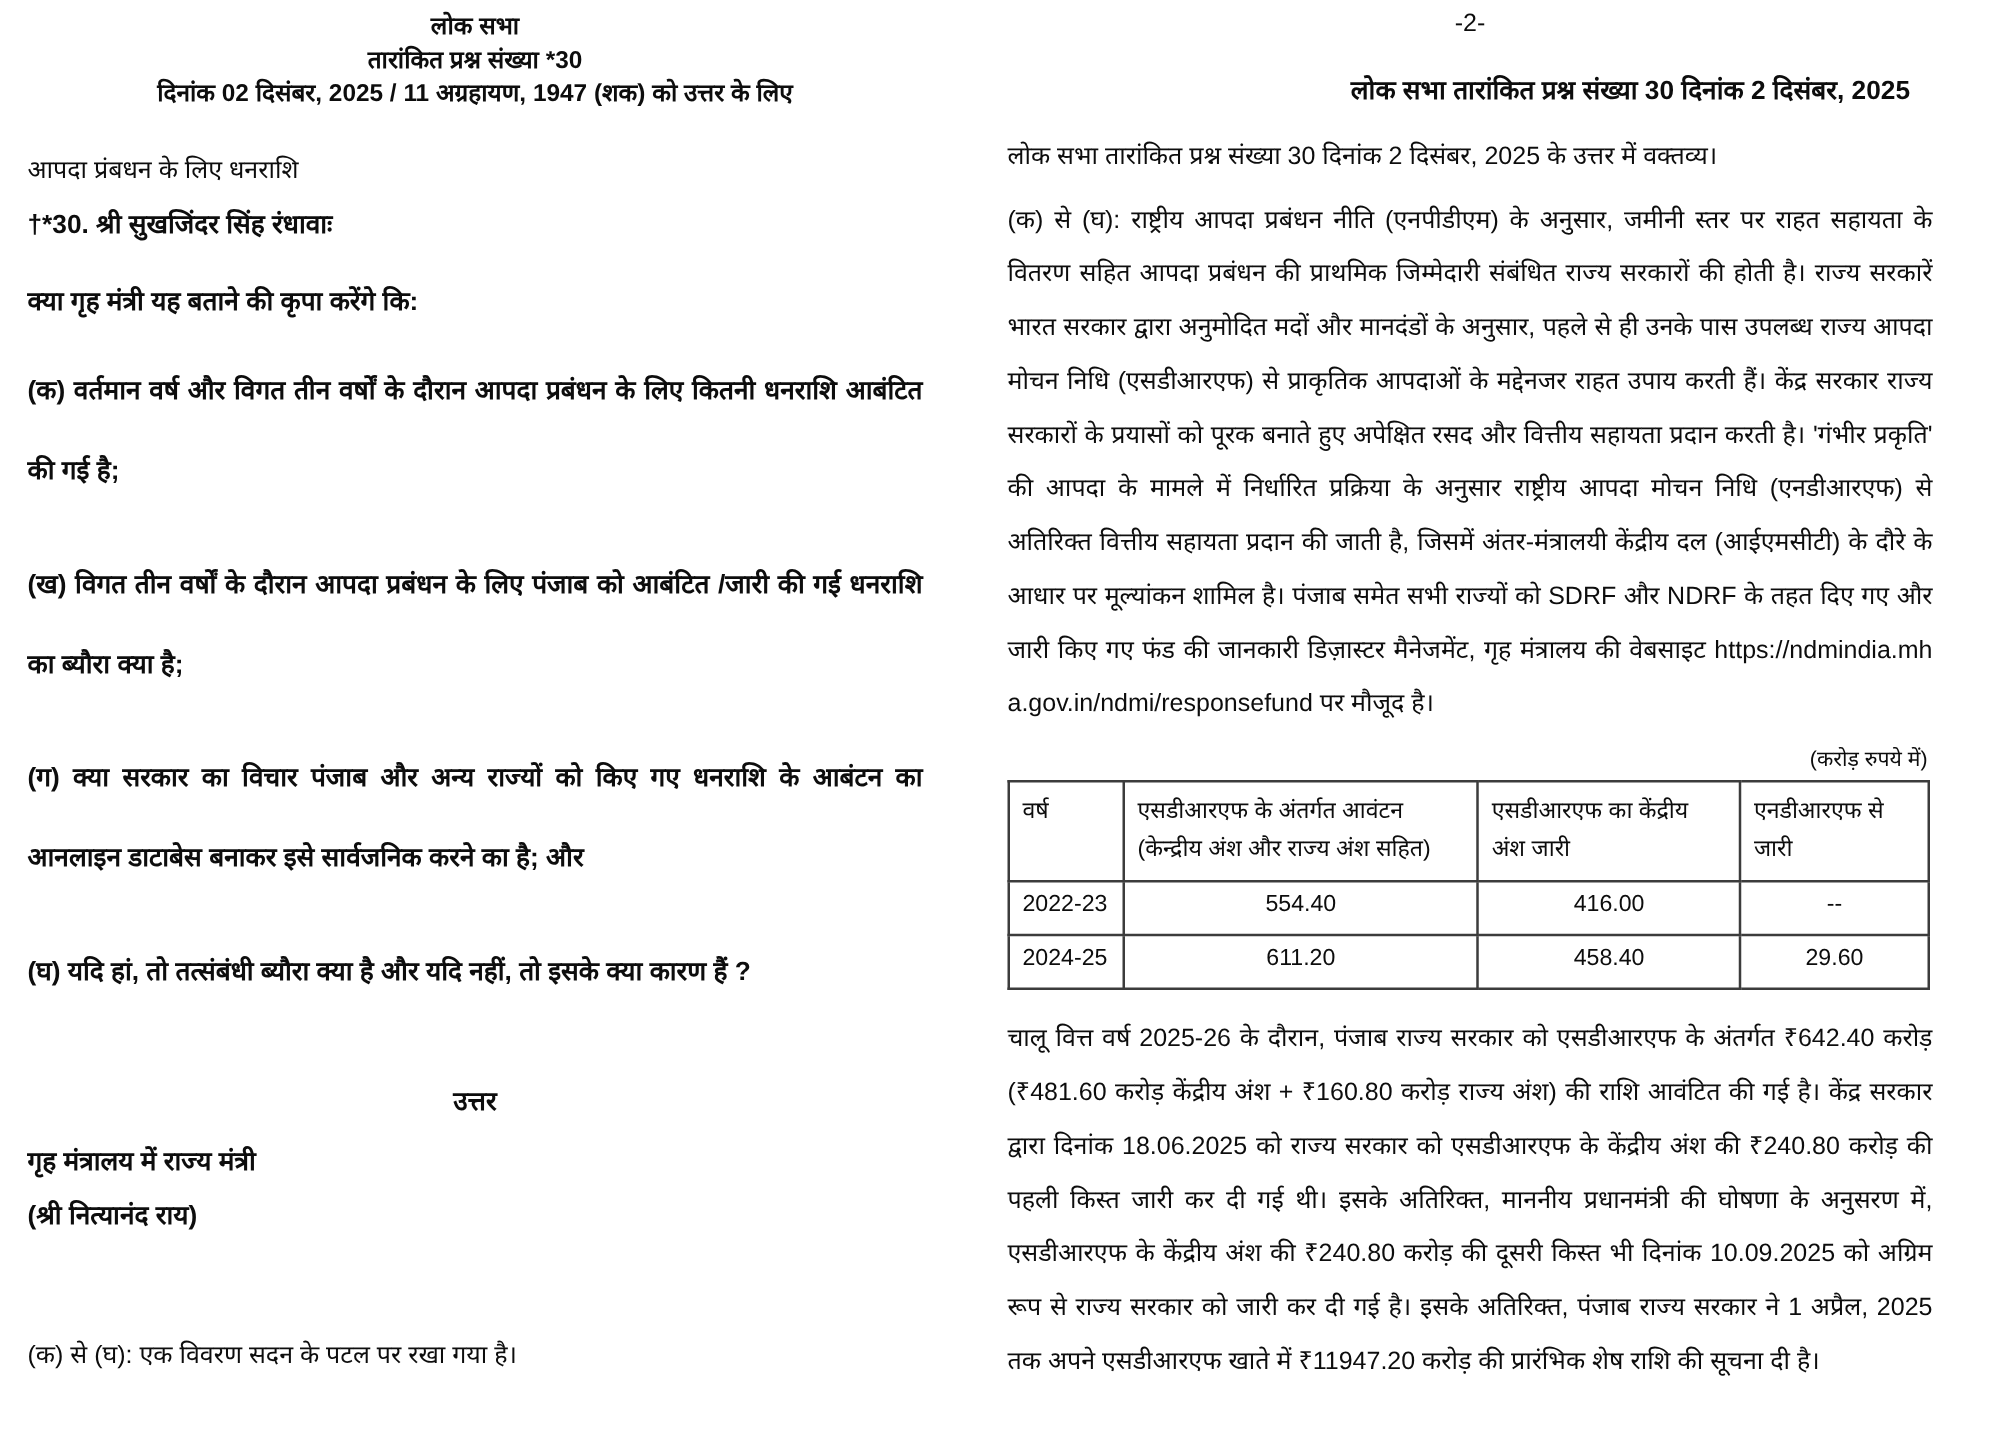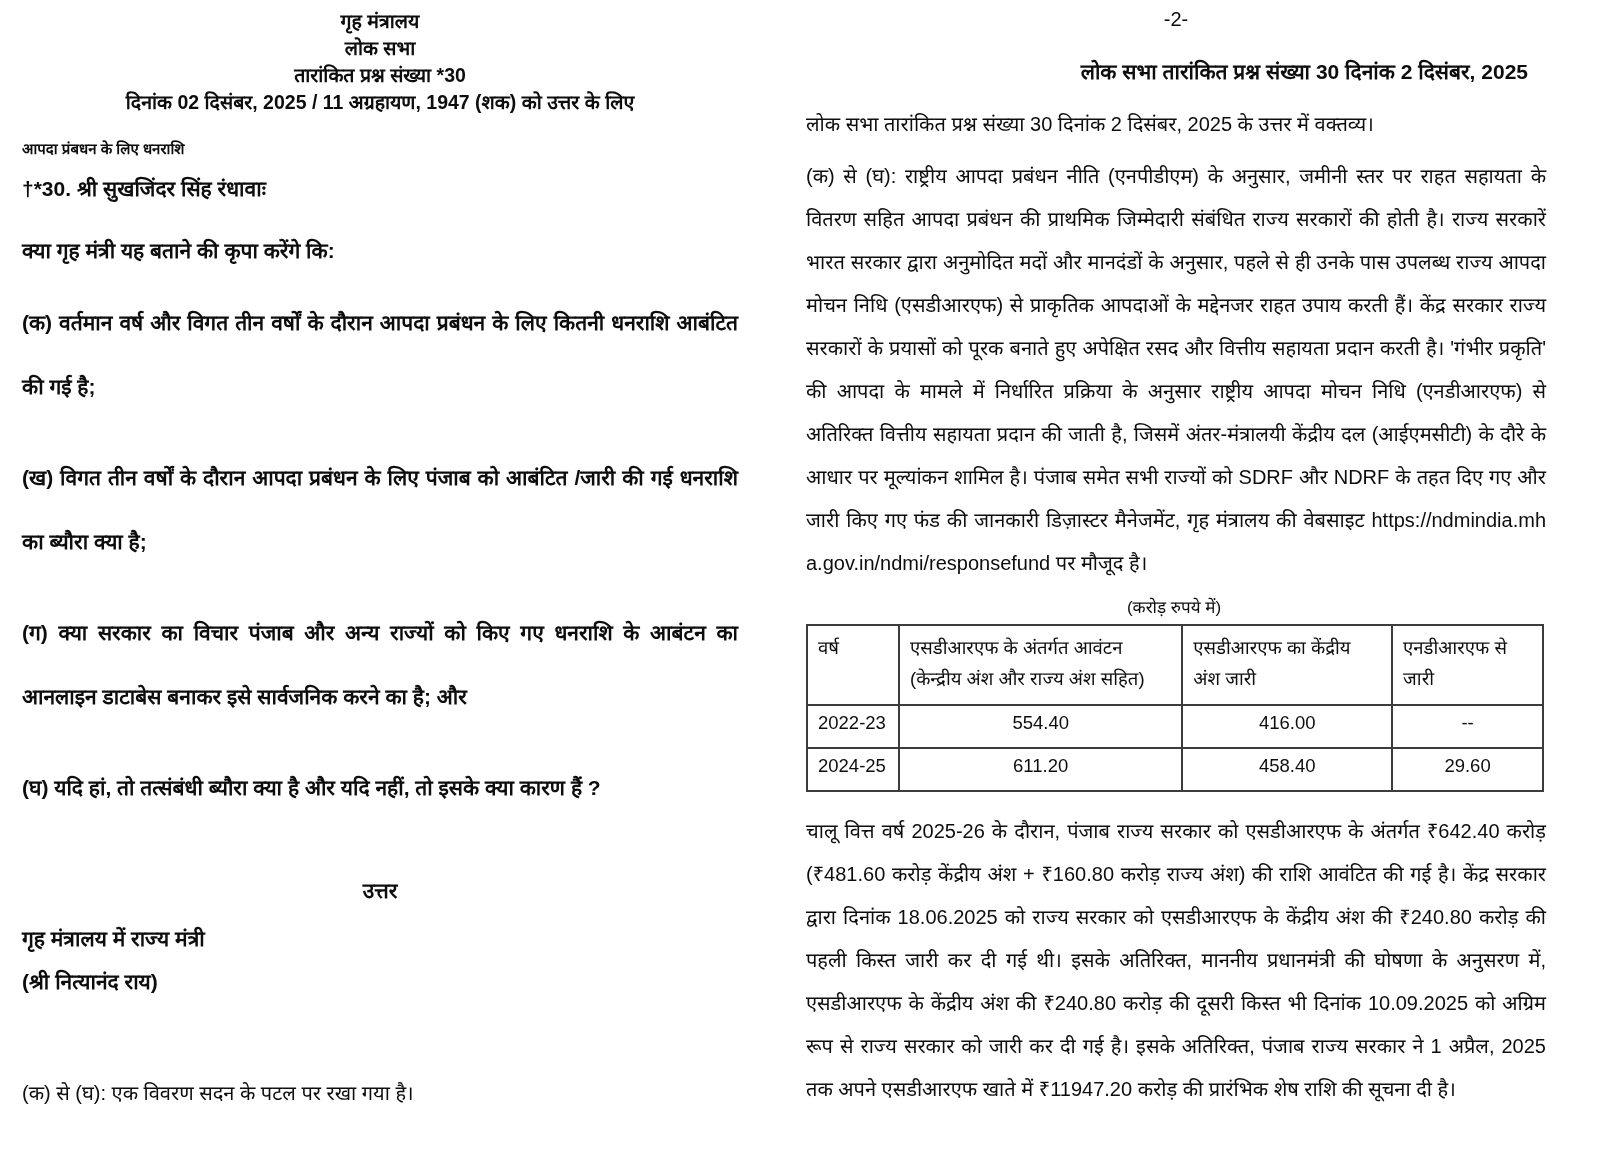--- a/index.html
+++ b/index.html
@@ -8,51 +8,50 @@
     font-family:"Liberation Sans", sans-serif;
     color:#0d0d0d; position:relative;
   }
   p { margin:0; }
   .col { position:absolute; top:8px; }
   .left-col  { left:22px;  width:716px; }
   .right-col { left:806px; width:740px; }
 
   
   .l-header-line { text-align:center; font-weight:700; font-size:19.5px; line-height:27px; }
-  .subject        { margin-top:22px; font-weight:700; font-size:15px; }
+  .subject        { margin-top:32px; font-weight:400; font-size:20px; }
   .questioner     { margin-top:16px; font-weight:700; font-size:21px; }
   .lead           { margin-top:34px; font-weight:700; font-size:21px; }
   .question       { margin-top:27px; font-weight:700; font-size:21px; line-height:64px; text-align:justify; }
   .answer-heading { margin-top:56px; font-weight:700; font-size:21px; text-align:center; }
   .minister-title { margin-top:20px; font-weight:700; font-size:21px; }
   .minister-name  { margin-top:15px; font-weight:700; font-size:21px; }
   .answer-text    { margin-top:84px; font-size:20px; }
 
   
   .page-num   { text-align:center; font-size:20px; }
   .r-heading  { margin-top:26px; text-align:right; padding-right:18px; font-weight:700; font-size:21px; }
   .statement  { margin-top:25px; font-size:20px; }
   .para       { margin-top:18px; font-size:20px; line-height:43px; text-align:justify; }
-  .unit-note  { margin-top:10px; text-align:center; padding-right:4px; font-size:17px; }
+  .unit-note  { margin-top:10px; text-align:right; padding-right:4px; font-size:17px; }
   table.alloc { margin-top:6px; border-collapse:collapse; width:738px; table-layout:fixed; }
   .alloc th, .alloc td { border:2px solid #3c3c3c; font-weight:400; font-size:18.5px; }
   .alloc th { text-align:left; vertical-align:top; padding:6px 12px 10px 10px; line-height:31px; height:62px; }
   .alloc td { vertical-align:top; padding:5px 10px 12px 10px; line-height:24px; }
   .alloc col.c1 { width:12.5%; } .alloc col.c2 { width:38.5%; }
   .alloc col.c3 { width:28.5%; } .alloc col.c4 { width:20.5%; }
   td.year { text-align:left; }
   td.num  { text-align:center; }
   .url { word-break:break-all; }
 </style>
 </head>
 <body>
 
 <div class="col left-col">
   <div>
-    <div class="l-header-line">गृह मंत्रालय</div>
     <div class="l-header-line">लोक सभा</div>
     <div class="l-header-line">तारांकित प्रश्न संख्या *30</div>
     <div class="l-header-line">दिनांक 02 दिसंबर, 2025 / 11 अग्रहायण, 1947 (शक) को उत्तर के लिए</div>
   </div>
 
   <p class="subject">आपदा प्रंबधन के लिए धनराशि</p>
   <p class="questioner">†*30. श्री सुखजिंदर सिंह रंधावाः</p>
   <p class="lead">क्या गृह मंत्री यह बताने की कृपा करेंगे कि:</p>
 
   <p class="question">(क)  वर्तमान वर्ष और विगत तीन वर्षों के दौरान आपदा प्रबंधन के लिए कितनी धनराशि आबंटित की गई है;</p>

